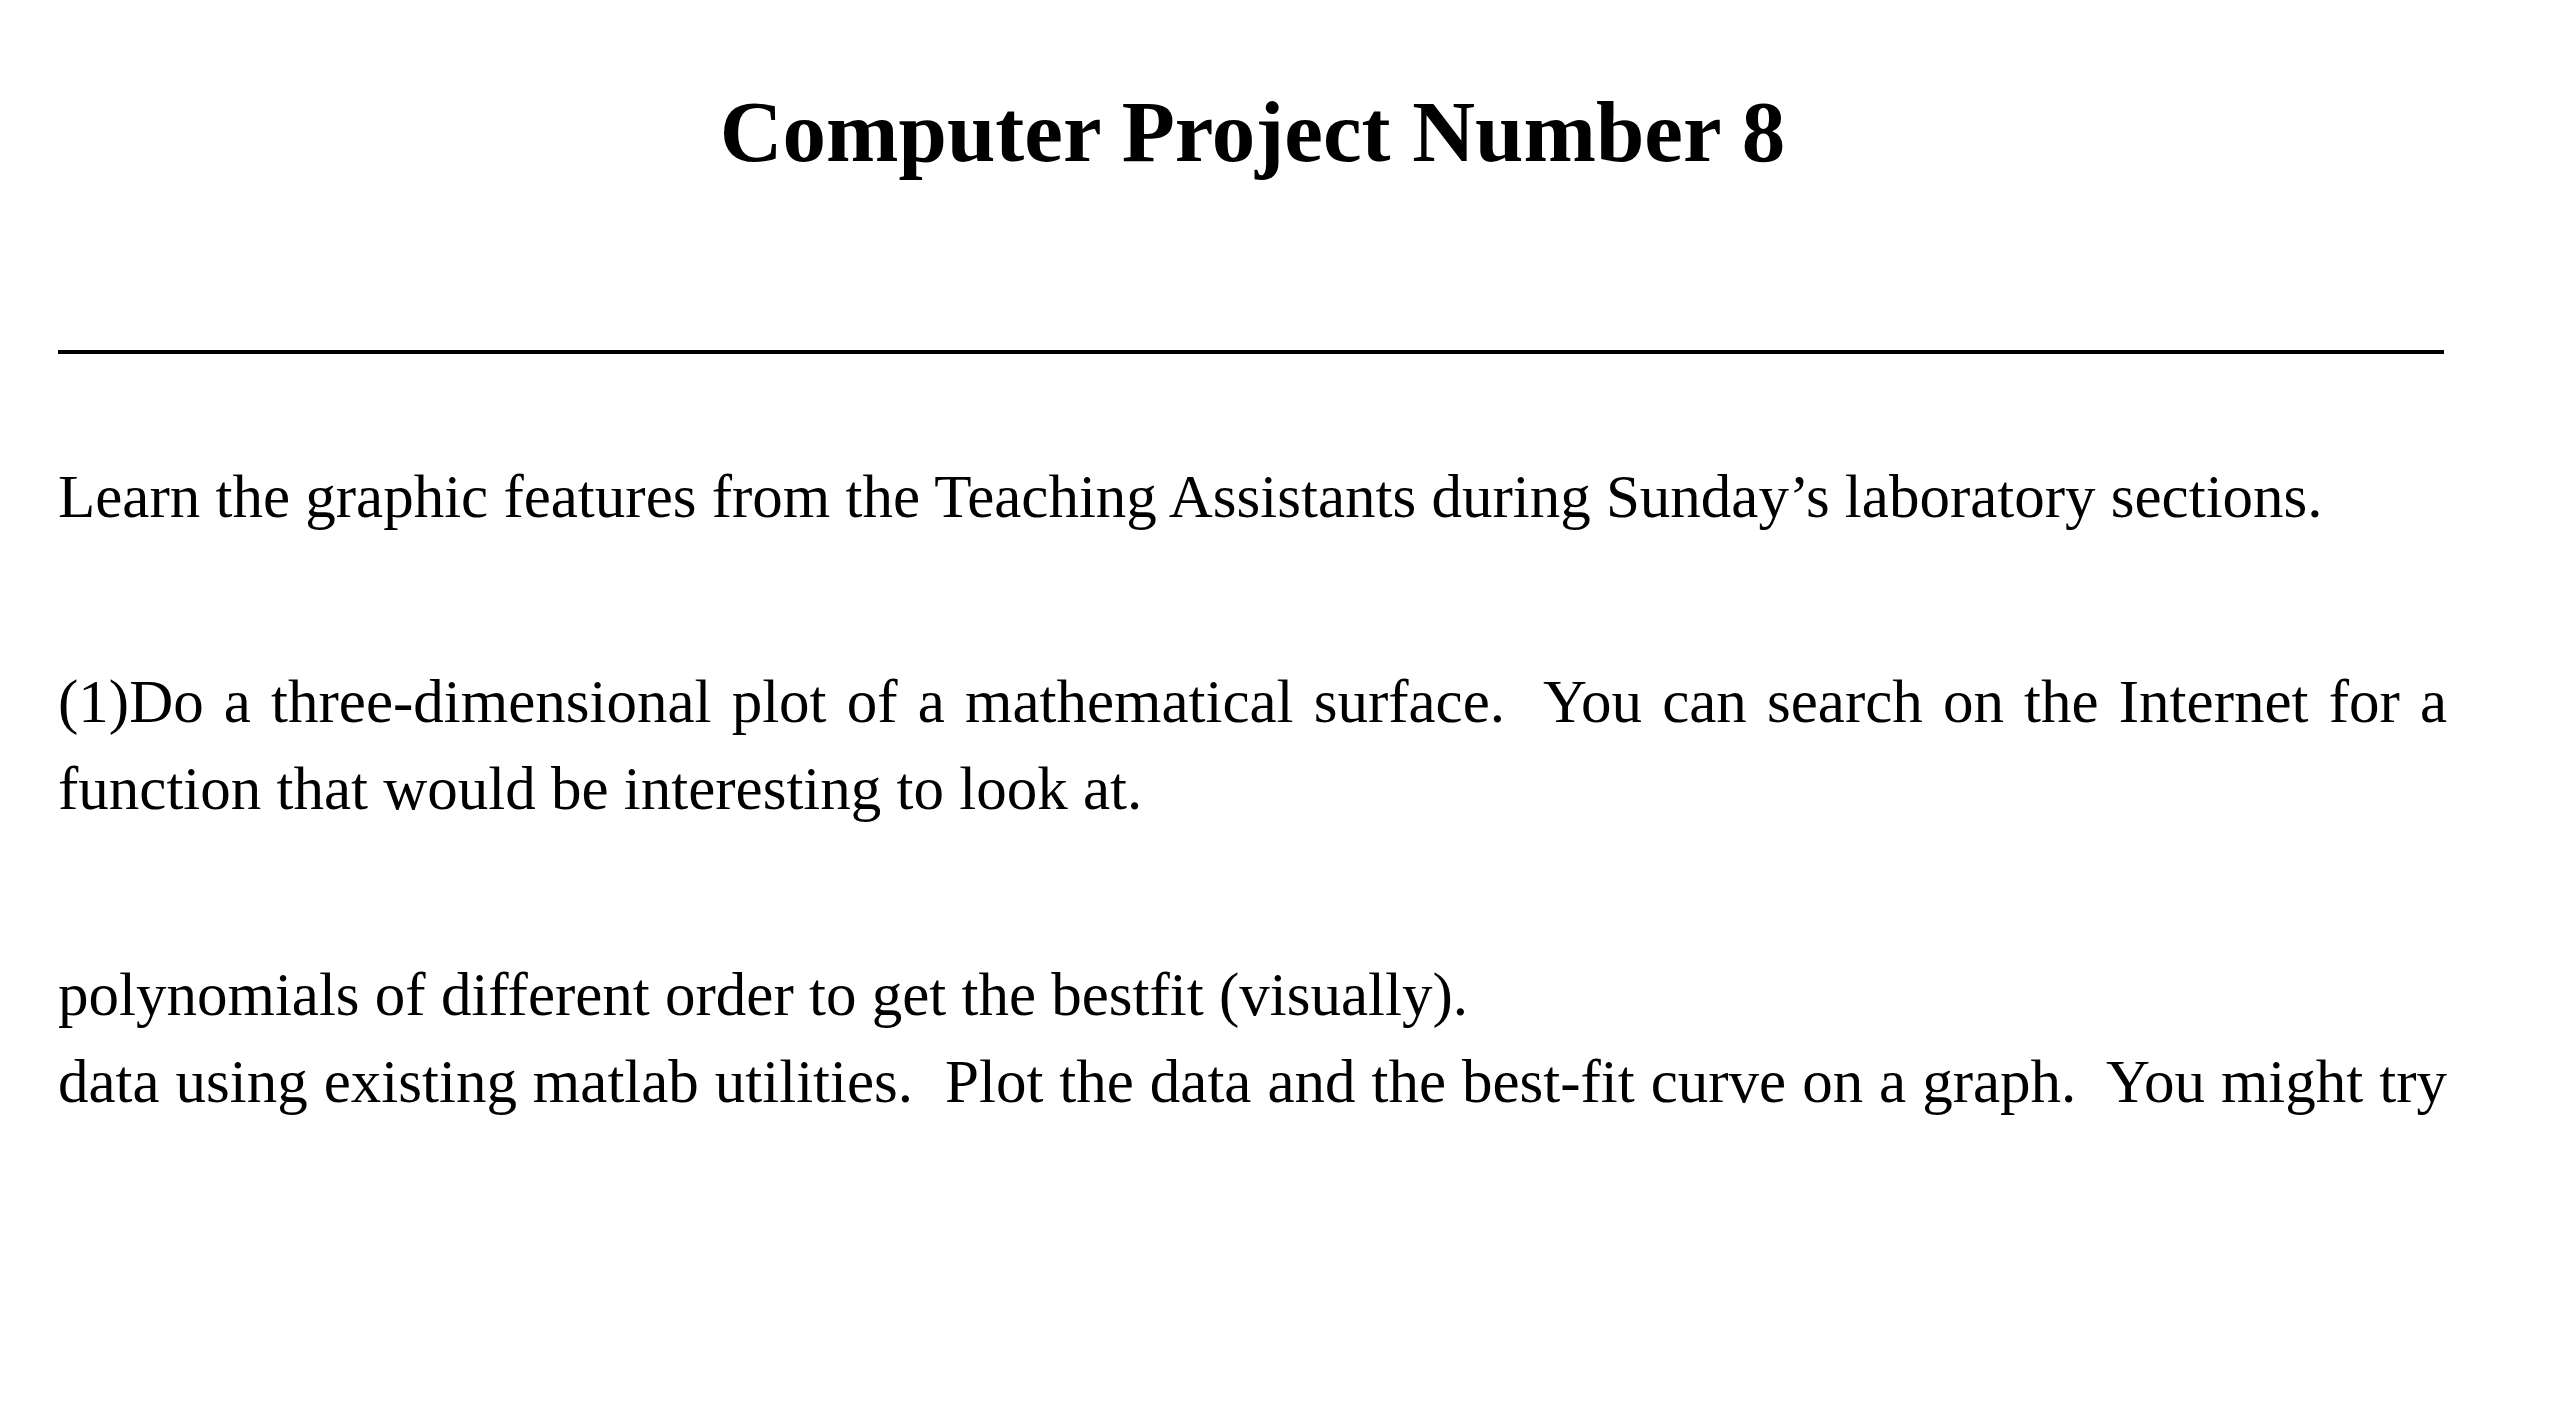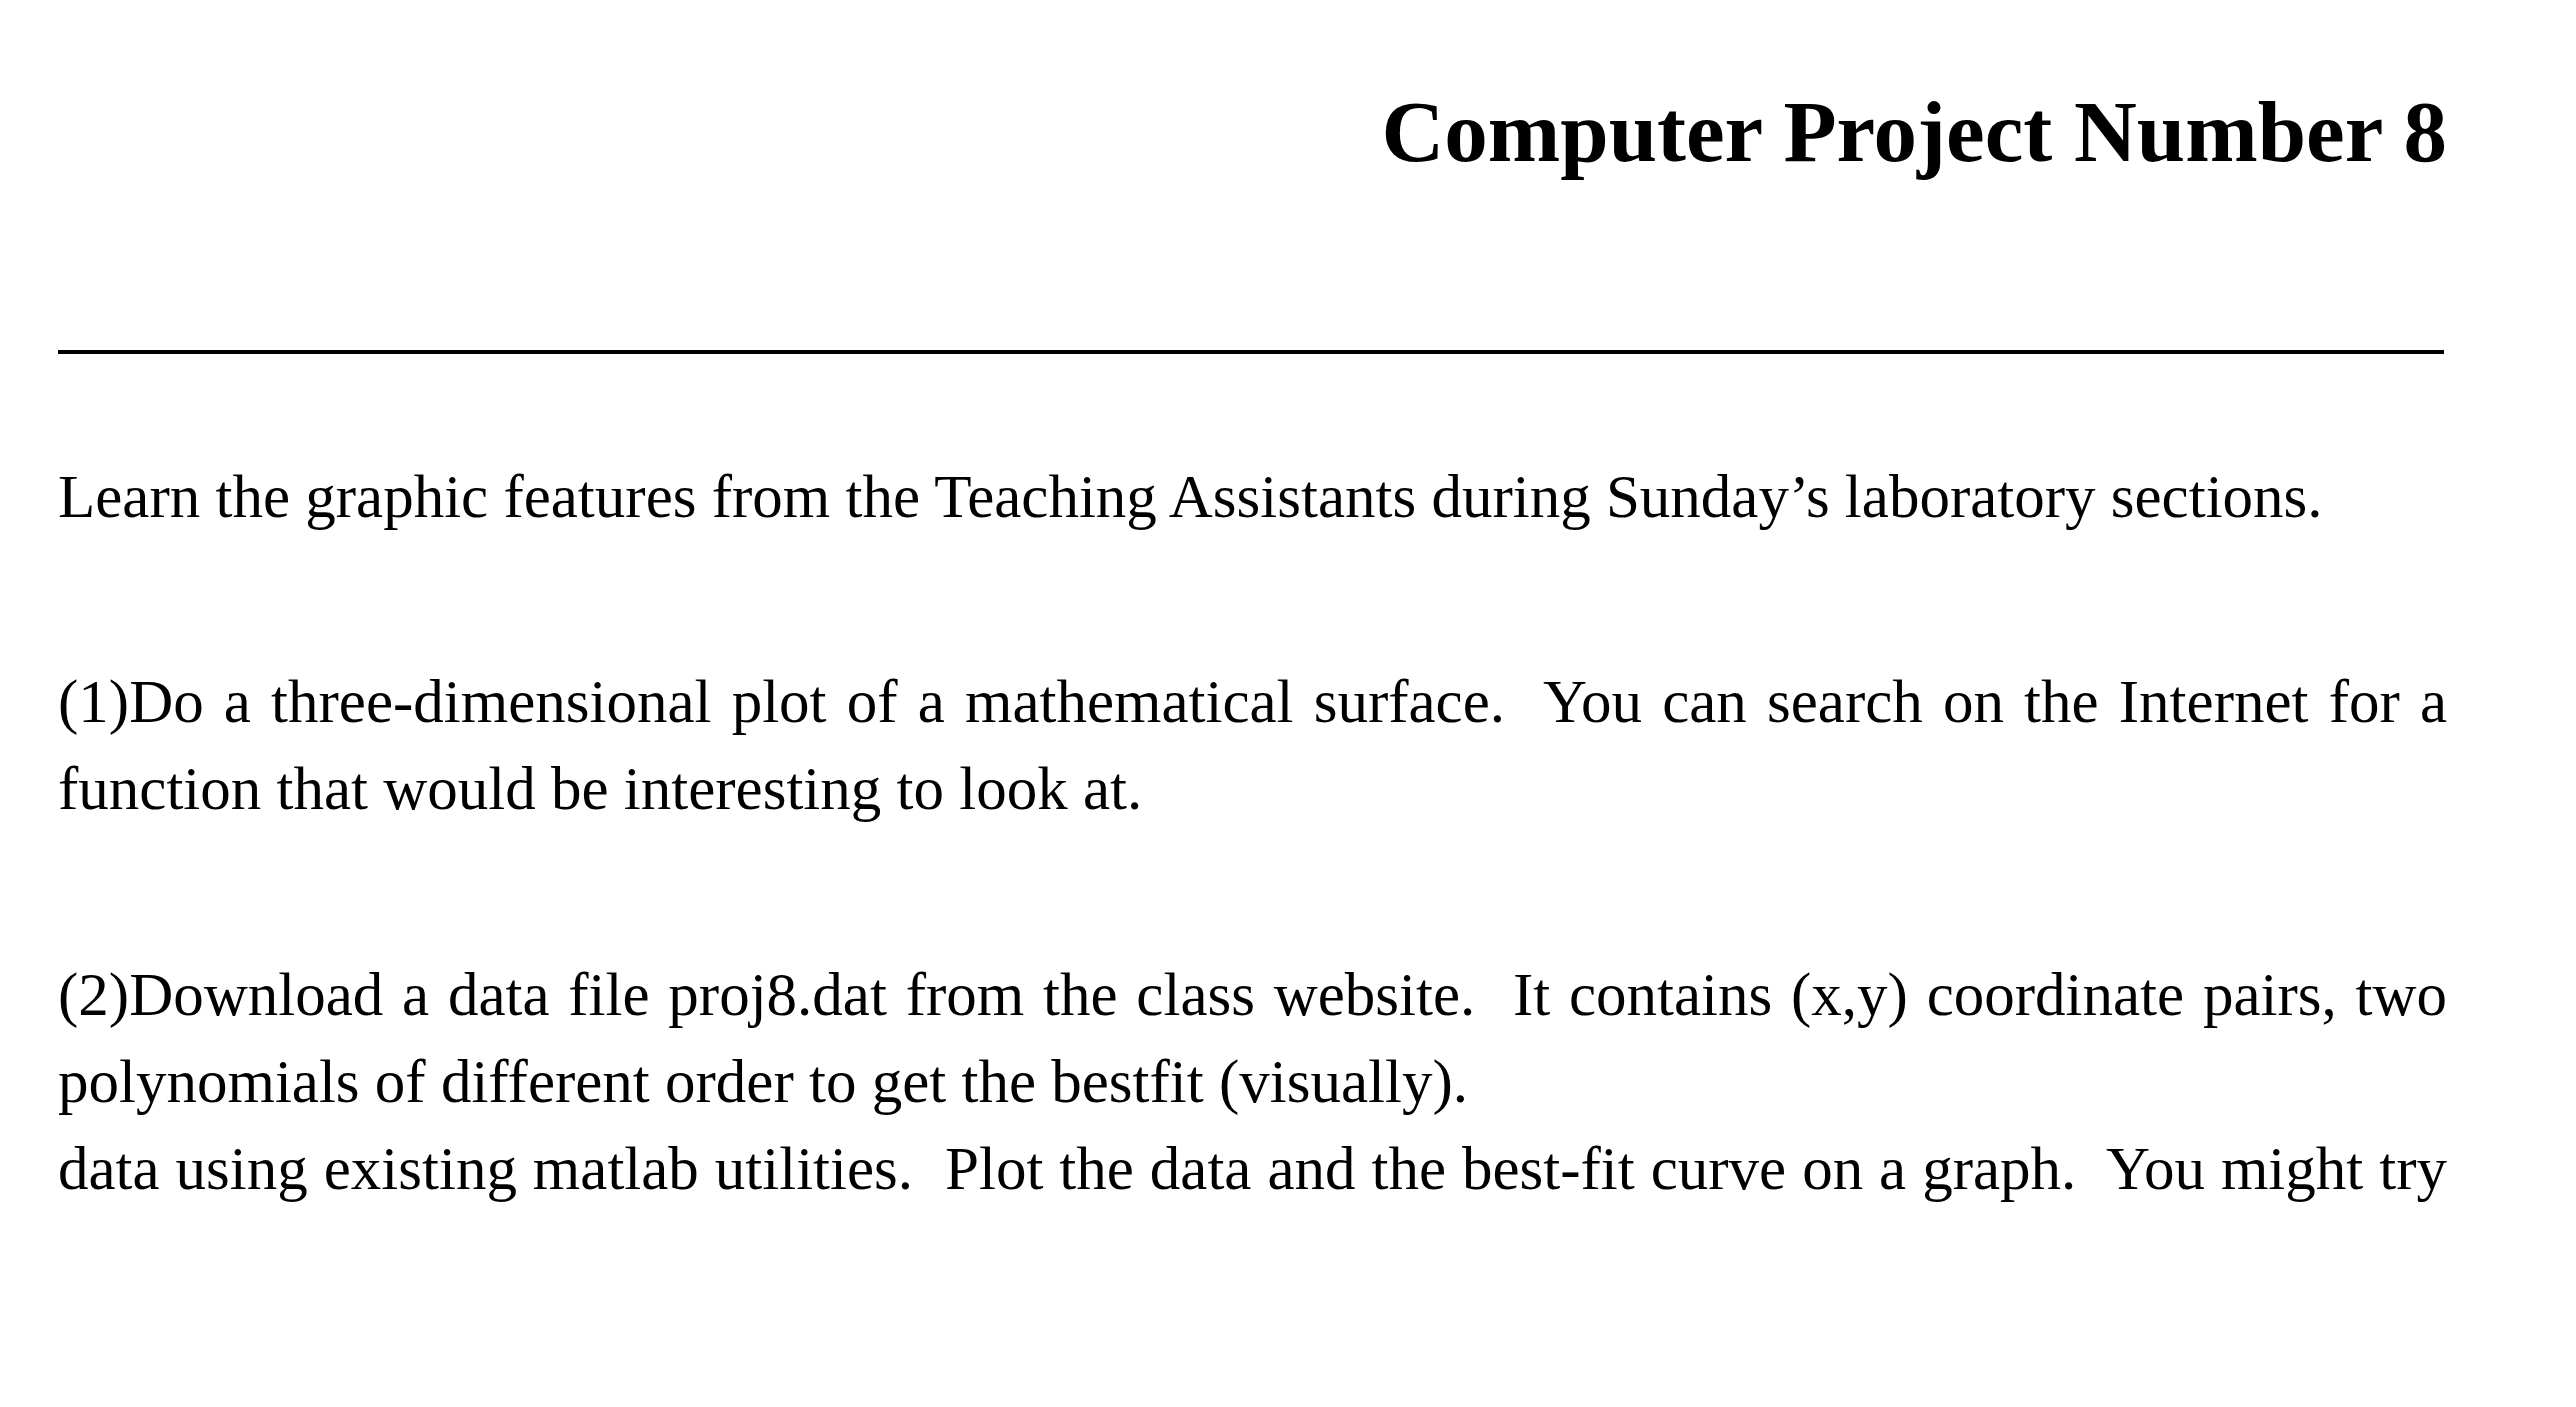--- a/index.html
+++ b/index.html
@@ -21,21 +21,21 @@
     background: #ffffff;
   }
   .doc-title {
     position: absolute;
     left: 58px;
     top: 88px;
     width: 2389px;
     font-weight: bold;
     font-size: 87px;
     line-height: 1;
-    text-align: right;
+    text-align: center;
     white-space: nowrap;
   }
   .title-rule {
     position: absolute;
     left: 58px;
     top: 350px;
     width: 2386px;
     height: 3.7px;
     background: #000000;
   }
@@ -74,19 +74,18 @@
   <div class="para para-intro">
     <div class="ln ln-left">Learn the graphic features from the Teaching Assistants during Sunday’s laboratory sections.</div>
   </div>
 
   <div class="para para-item1">
     <div class="ln ln-justify">(1)Do a three-dimensional plot of a mathematical surface.  You can search on the Internet for a</div>
     <div class="ln ln-left">function that would be interesting to look at.</div>
   </div>
 
   <div class="para para-item2">
-    <div class="ln ln-justify">(2)Download a data file proj8.dat from the class website.  It contains (x,y) coordinate pairs, two</div>
     <div class="ln ln-left">polynomials of different order to get the bestfit (visually).</div>
     <div class="ln ln-justify">data using existing matlab utilities.  Plot the data and the best-fit curve on a graph.  You might try</div>
   </div>
 
 </div>
 
 
 </body></html>

